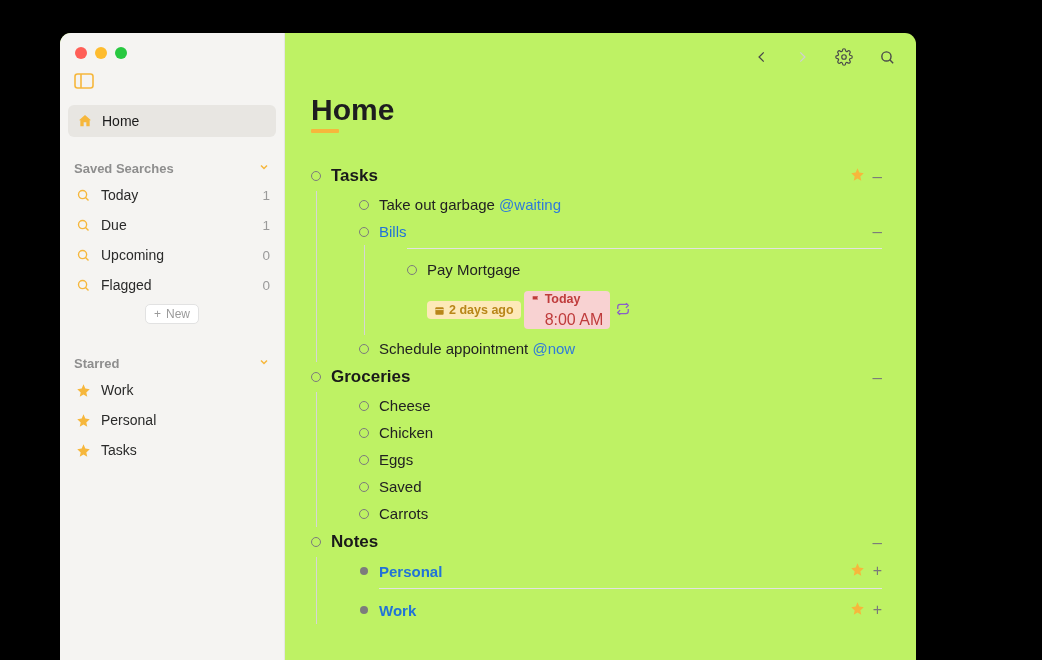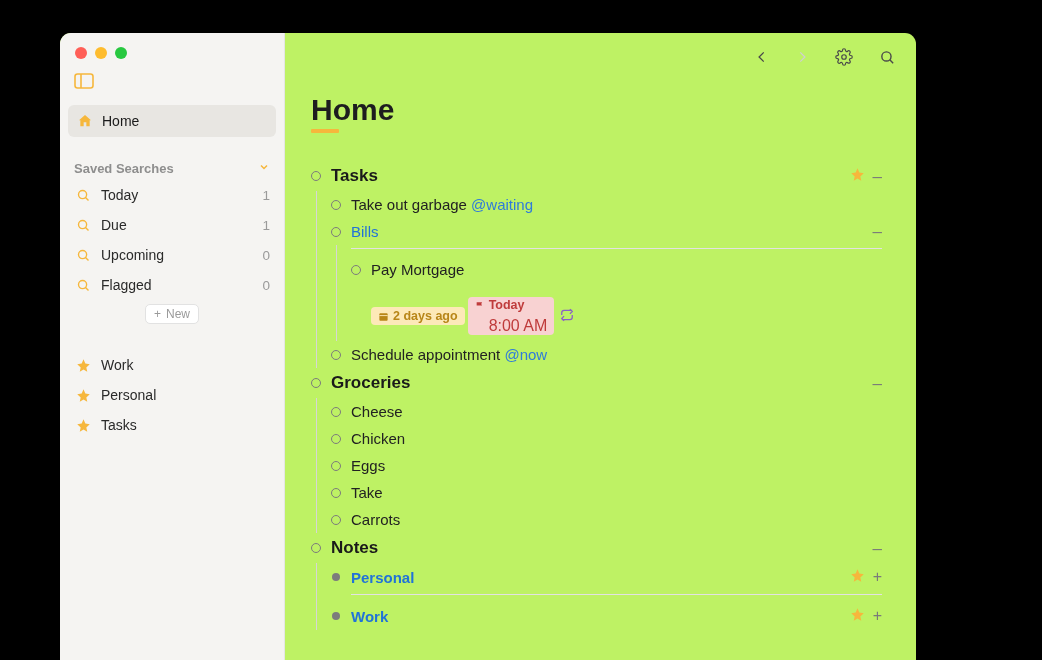--- a/index.html
+++ b/index.html
@@ -199,21 +199,21 @@
     }
     .star-ic { color: #f6b73c; }
     .collapse-ic { color: #7a7a7a; font-size: 17px; line-height: 1; }
     .plus-ic { color: #7a7a7a; font-size: 16px; line-height: 1; font-weight: 500;}
     .tag { color: #2f7bd9; }
     .badges {
       display: flex;
       align-items: center;
       gap: 3px;
       margin-left: 42px;
-      margin-top: 14px;
+      margin-top: 8px;
       margin-bottom: 6px;
     }
     .badge {
       display: inline-flex;
       align-items: center;
       gap: 4px;
       padding: 2px 7px;
       border-radius: 4px;
       font-size: 12.5px;
       font-weight: 600;
@@ -247,20 +247,21 @@
       margin-right: 14px;
     }
     .vline2 {
       width: 1px;
       background: #d6d6d6;
       margin-left: 5px;
       margin-right: 14px;
     }
     .section-block {
       display: flex;
+      gap: 28px;
     }
     .rows-col {
       flex: 1;
     }
     .hr {
       height: 1px;
       background: #e2e2e2;
       margin: 3px 0 7px 0;
     }
   </style>
@@ -329,20 +330,28 @@
     </div>
     <div class="new-row">
       <div class="new-btn">
         <span>+</span>
         <span>New</span>
       </div>
     </div>
 
     <div style="height:18px"></div>
 
+    <div class="section-header">
+      <span>Starred</span>
+      <span class="chev-wrap">
+        <svg width="12" height="12" viewBox="0 0 24 24" fill="none" stroke="#f6b73c" stroke-width="3">
+            <polyline points="6 9 12 15 18 9"></polyline>
+          </svg>
+      </span>
+    </div>
     <div class="sidebar-item">
       <svg class="icon" viewBox="0 0 24 24" fill="#f6b73c">
           <path d="M12 2l2.9 6.9L22 10l-5.5 5 1.5 7L12 18.5 6 22l1.5-7L2 10l7.1-1.1L12 2z"></path>
         </svg>
       <span class="label">Work</span>
     </div>
     <div class="sidebar-item">
       <svg class="icon" viewBox="0 0 24 24" fill="#f6b73c">
           <path d="M12 2l2.9 6.9L22 10l-5.5 5 1.5 7L12 18.5 6 22l1.5-7L2 10l7.1-1.1L12 2z"></path>
         </svg>
@@ -478,21 +487,21 @@
             <div class="row">
                 <div class="bullet"></div>
                 <span class="txt">Chicken</span>
               </div>
             <div class="row">
                 <div class="bullet"></div>
                 <span class="txt">Eggs</span>
               </div>
             <div class="row">
                 <div class="bullet"></div>
-                <span class="txt">Take</span>
+                <span class="txt">Saved</span>
               </div>
             <div class="row">
                 <div class="bullet"></div>
                 <span class="txt">Carrots</span>
               </div>
           </div>
         </div>
 
         <div class="row h1">
           <div class="bullet"></div>

